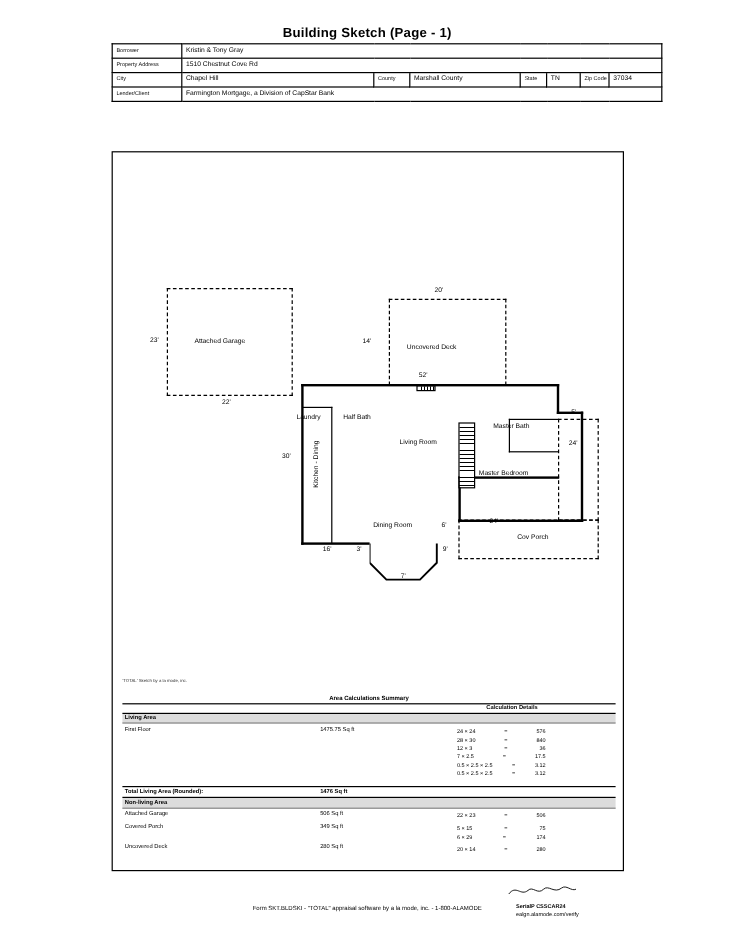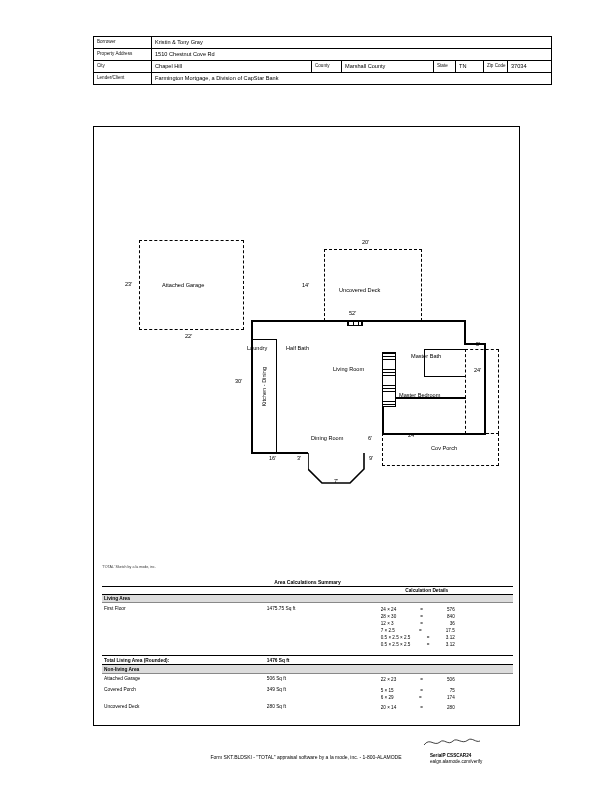--- a/index.html
+++ b/index.html
@@ -219,20 +219,21 @@
     text-align: left;
     line-height: 1.35;
   }
   .serial .sub { font-weight: normal; }
 </style>
 </head>
 <body>
 
 <div class="page">
 
+  <div class="title">Building Sketch (Page - 1)</div>
 
   <table class="info-table">
     <colgroup>
       <col style="width:58px">
       <col style="width:160px">
       <col style="width:30px">
       <col style="width:92px">
       <col style="width:22px">
       <col style="width:28px">
       <col style="width:24px">

